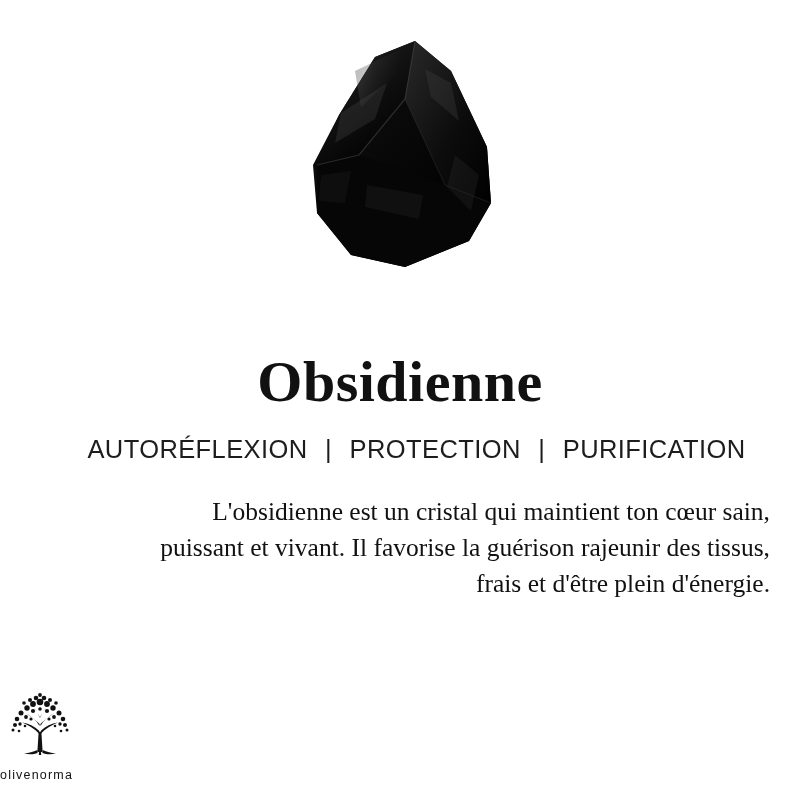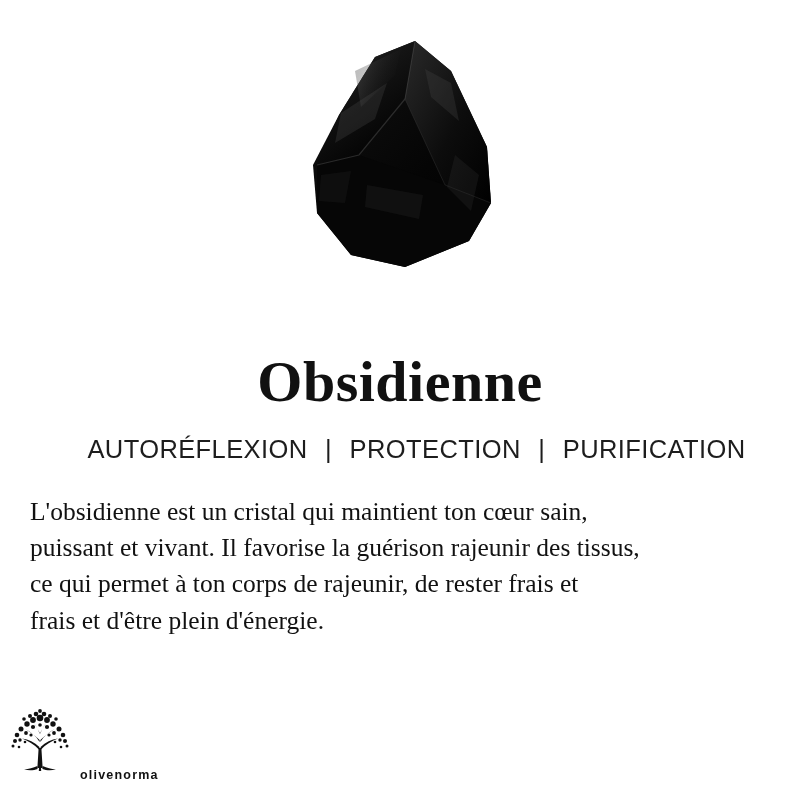--- a/index.html
+++ b/index.html
@@ -72,36 +72,36 @@
   .keywords .sep {
     display: inline-block;
     padding: 0 10px;
     color: #1d1d1d;
   }
 
   
   .description {
     margin-top: 30px;
     width: 740px;
-    text-align: left;
+    text-align: right;
     font-family: "Liberation Serif", serif;
     font-size: 25.5px;
     line-height: 1.42;
     color: #111111;
   }
 
   
   .logo-area {
     position: absolute;
     left: 0;
     right: 0;
     bottom: 18px;
     display: flex;
-    align-items: flex-end;
-    font-weight: bold;
+    flex-direction: column;
+    align-items: flex-start;
   }
   .logo-tree {
     display: block;
   }
   .logo-word {
     margin-top: 2px;
     font-family: "Liberation Sans", sans-serif;
     font-size: 12.5px;
     letter-spacing: 1.2px;
     color: #111111;
@@ -166,21 +166,20 @@
     <span>AUTORÉFLEXION</span>
     <span class="sep">|</span>
     <span>PROTECTION</span>
     <span class="sep">|</span>
     <span>PURIFICATION</span>
   </div>
 
   <div class="description">
     <div>L'obsidienne est un cristal qui maintient ton cœur sain,</div>
     <div>puissant et vivant. Il favorise la guérison rajeunir des tissus,</div>
-    <div>ce qui permet à ton corps de rajeunir, de rester frais et</div>
     <div>frais et d'être plein d'énergie.</div>
   </div>
 
   <div class="logo-area">
     <svg class="logo-tree" width="80" height="78" viewBox="0 0 80 78" xmlns="http://www.w3.org/2000/svg">
       <g fill="#111111">
 
         <path d="M38.6 44 L41.4 44 L42.6 64 L37.4 64 Z"></path>
 
         <path d="M37.4 62 C33 64 29 65 24 65.6 C29.5 66.8 34 66.4 37.6 65 Z"></path>

